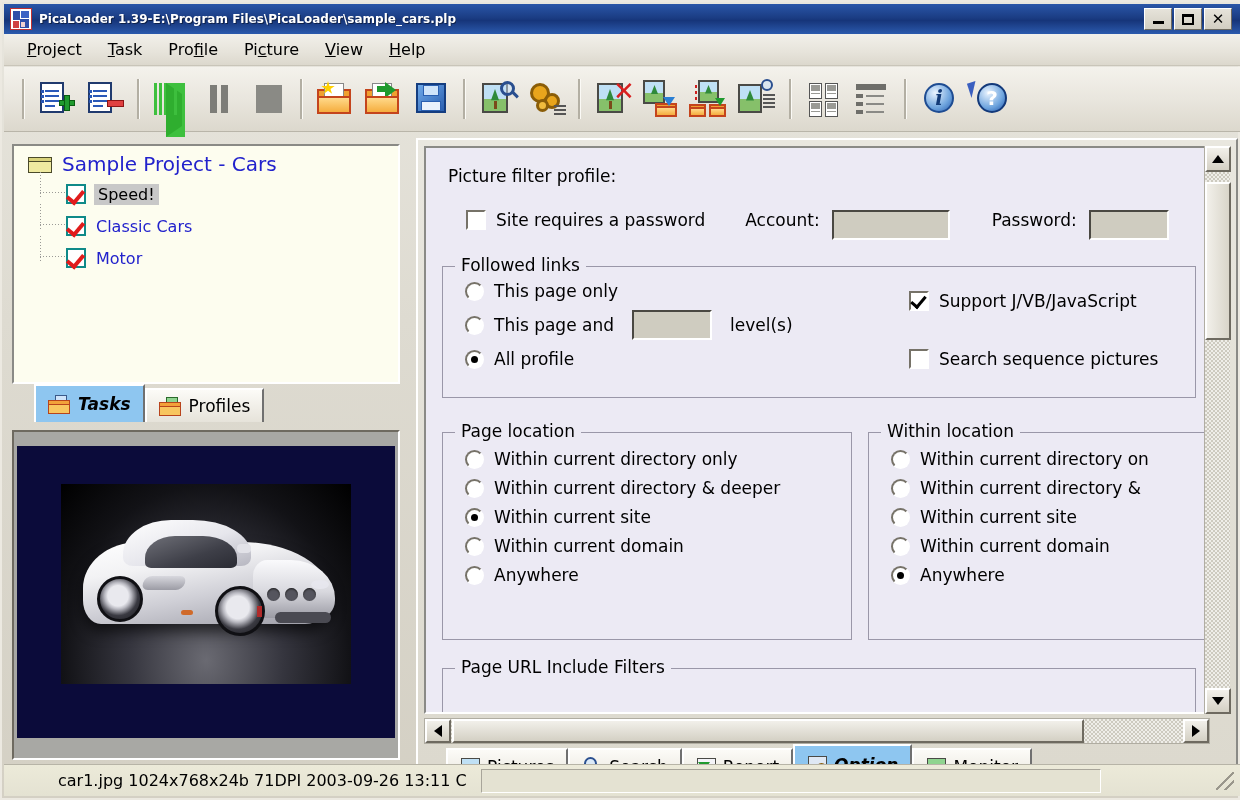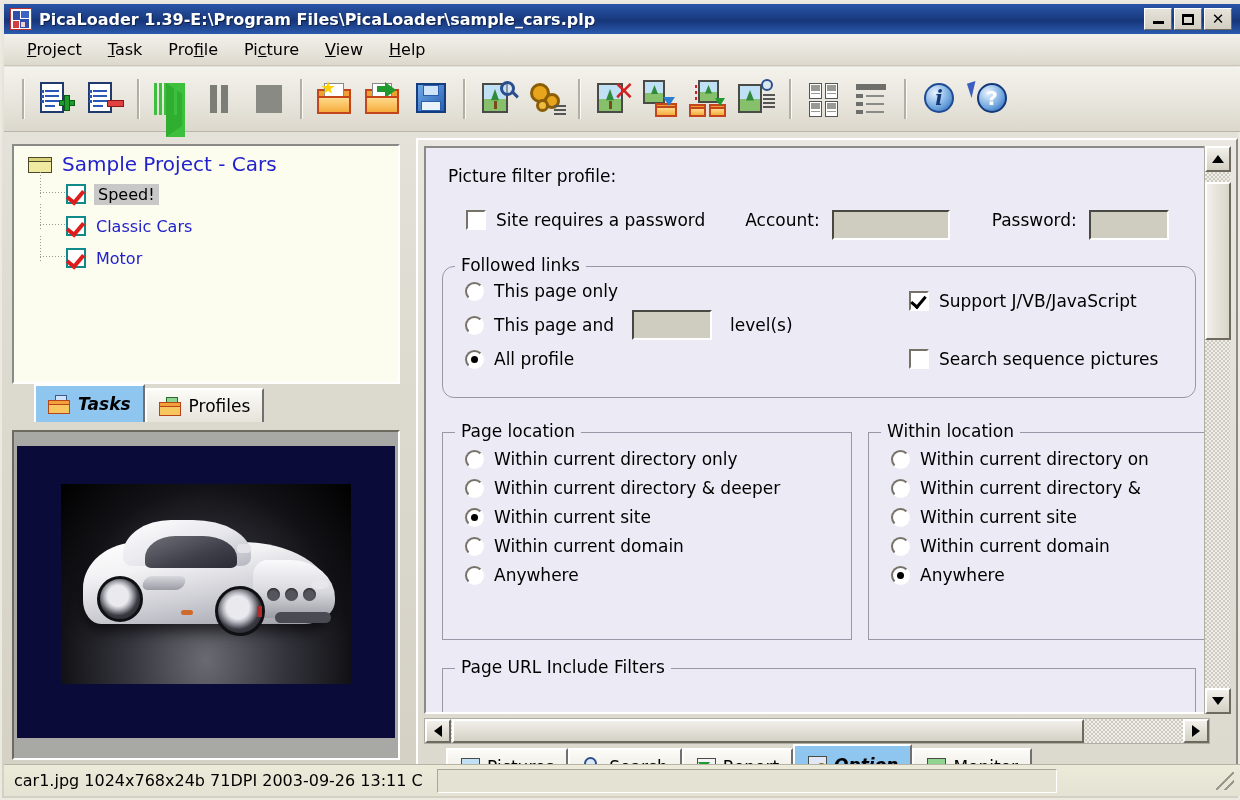--- a/index.html
+++ b/index.html
@@ -28,21 +28,21 @@
     background:#fff;border:1px solid #c03030;position:relative;flex:none;
     box-sizing:border-box;
   }
   .app-icon i{position:absolute;display:block;}
   .ai1{left:2px;top:2px;width:7px;height:9px;background:#2f4fa8;}
   .ai2{left:10px;top:2px;width:8px;height:7px;background:#3b63c4;}
   .ai3{left:2px;top:12px;width:6px;height:7px;background:#d04040;}
   .ai4{left:9px;top:10px;width:9px;height:9px;background:#2f4fa8;}
   .ai5{left:10px;top:13px;width:4px;height:5px;background:#f0d0d0;}
   .title-text{
-    color:#ffffff;font-size:16px;font-weight:bold;
+    color:#ffffff;font-size:12px;font-weight:bold;
     letter-spacing:0px;white-space:nowrap;overflow:hidden;
     text-shadow:1px 1px 0 rgba(0,0,0,.45);
   }
   .win-btns{margin-left:auto;display:flex;gap:2px;margin-right:8px;}
   .wbtn{
     width:28px;height:22px;
     background:linear-gradient(180deg,#e6e3da 0%,#d2cec2 100%);
     border:1px solid;border-color:#ffffff #6e6a60 #6e6a60 #ffffff;
     display:flex;align-items:center;justify-content:center;
     font-size:13px;color:#000;box-sizing:border-box;
@@ -357,21 +357,21 @@
   }
   .btab.active{background:#8ec6f0;font-weight:bold;font-style:italic;height:40px;}
   .bico{width:22px;height:20px;position:relative;margin-right:5px;flex:none;}
   .bico .bx{position:absolute;left:1px;top:1px;width:19px;height:17px;
             border:1px solid #4a4a46;box-sizing:border-box;background:#fff;}
 
   
   .statusbar{
     position:absolute;left:2px;bottom:2px;width:1236px;height:32px;
     background:linear-gradient(180deg,#ecead9 0%,#e4e2d2 100%);
-    border-top:1px solid #b7b4a7;display:flex;align-items:center;box-sizing:border-box;
+    border-top:1px solid #b7b4a7;display:flex;align-items:center;box-sizing:border-box;padding-left:44px;
   }
   .status-text{font-size:16px;color:#000;padding-left:10px;white-space:nowrap;}
   .status-pane{
     margin-left:14px;width:620px;height:24px;background:#e4e2d2;
     border:1px solid;border-color:#a8a59a #ffffff #ffffff #a8a59a;box-sizing:border-box;
   }
   .status-grip{
     margin-left:auto;margin-right:6px;width:18px;height:18px;
     background:
       linear-gradient(135deg,transparent 45%,#9a978c 45% 55%,transparent 55%),
@@ -708,21 +708,21 @@
 
       <div class="row2">
         <span class="cbx"></span>
         <span class="label" style="margin-left:10px">Site requires a password</span>
         <span class="label" style="margin-left:40px">Account:</span>
         <span class="gray-input" style="margin-left:12px;width:118px"></span>
         <span class="label" style="margin-left:42px">Password:</span>
         <span class="gray-input" style="margin-left:12px;width:80px"></span>
       </div>
 
-      <div class="grp" style="left:16px;top:118px;width:754px;height:132px;border-radius:12px;">
+      <div class="grp" style="left:16px;top:118px;width:754px;height:132px;">
         <span class="gtitle">Followed links</span>
 
         <div style="position:absolute;left:22px;top:14px;">
           <div class="opt-row">
             <span class="rad"></span>
             <span class="label">This page only</span>
           </div>
           <div class="opt-row">
             <span class="rad"></span>
             <span class="label">This page and</span>

